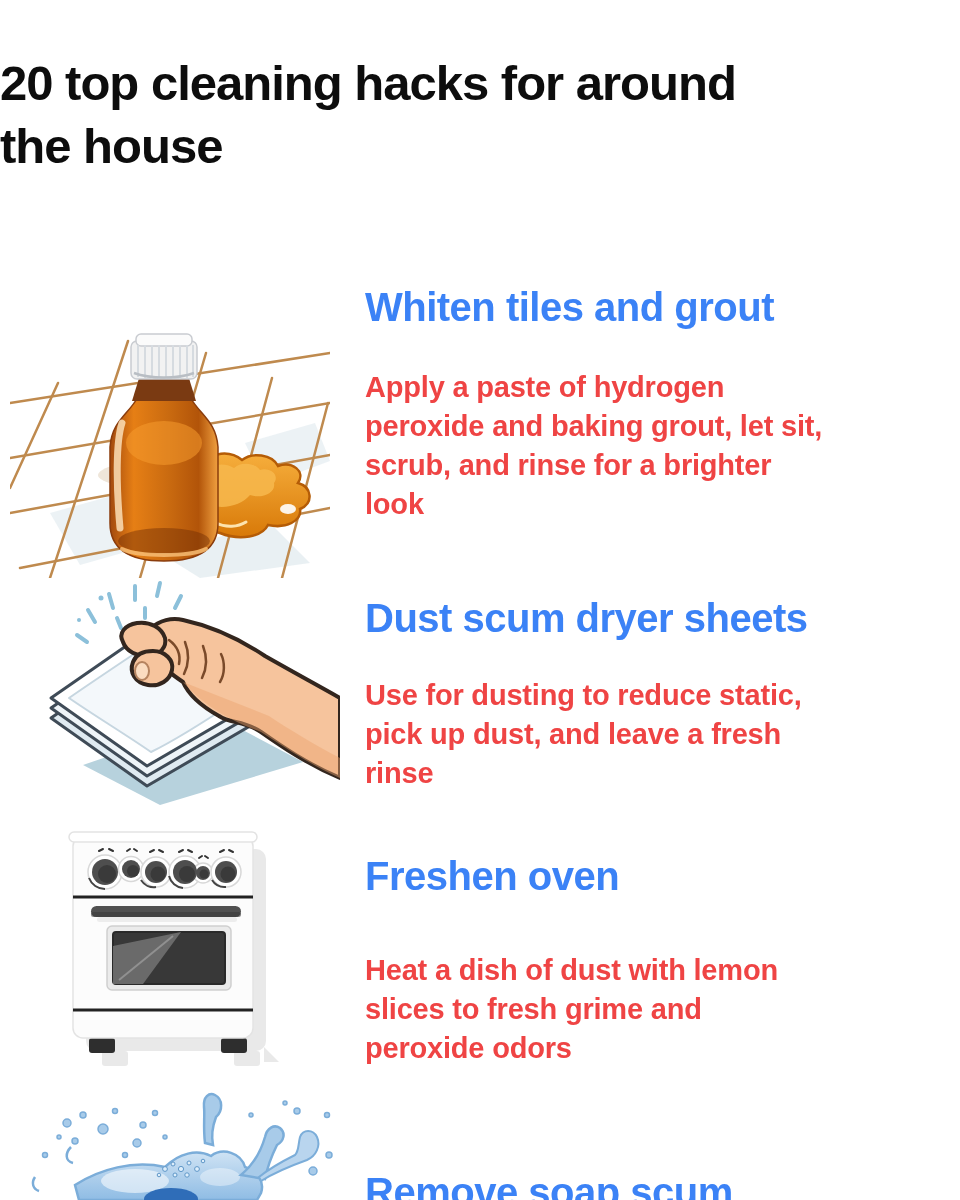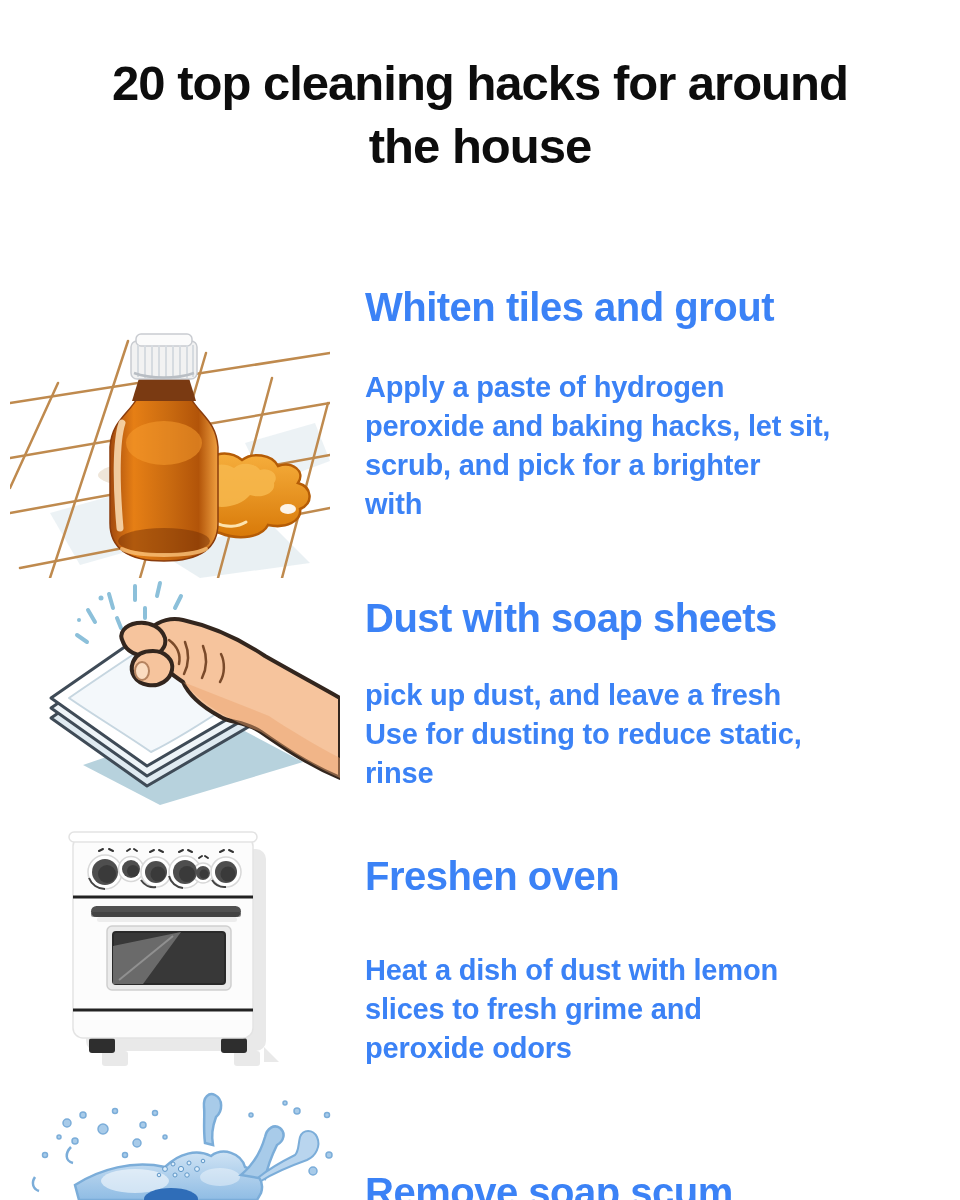--- a/index.html
+++ b/index.html
@@ -3,30 +3,30 @@
 <meta charset="utf-8">
 <style>
   html,body { margin:0; padding:0; background:#ffffff; }
   .page {
     position:relative; width:960px; height:1200px; overflow:hidden;
     background:#ffffff; color:#0d0d0d;
     font-family:"Liberation Sans", sans-serif;
   }
   .title {
     position:absolute; top:52px; left:0; width:100%;
-    text-align:center; font-weight:700; font-size:49px; line-height:63px;
+    font-weight:700; font-size:49px; line-height:63px;
     letter-spacing:-1px; color:#0d0d0d;
   }
   .sec-heading {
     position:absolute; left:365px; font-weight:700; font-size:40px;
     letter-spacing:-0.5px; white-space:nowrap; color:#3b82f6;
   }
   .sec-body {
     position:absolute; left:365px; width:520px; font-weight:700;
-    font-size:29px; line-height:39px; letter-spacing:-0.2px; color:#3b82f6;
+    font-size:29px; line-height:39px; letter-spacing:-0.2px; color:#ef4444;
   }
   .illus { position:absolute; }
   svg { display:block; }
 </style>
 </head>
 <body>
 
 <div class="page">
 
   <div class="title">
@@ -104,23 +104,23 @@
           </g>
           <path d="M124,50 C140,56 168,56 184,50" stroke="#b9bec4" stroke-width="2.5" fill="none"></path>
         </g>
       </g>
     </svg>
   </div>
 
   <div class="sec-heading" style="top:285px;">Whiten tiles and grout</div>
   <div class="sec-body" style="top:368px;">
     <div>Apply a paste of hydrogen</div>
-    <div>peroxide and baking hacks, let sit,</div>
-    <div>scrub, and pick for a brighter</div>
-    <div>with</div>
+    <div>peroxide and baking grout, let sit,</div>
+    <div>scrub, and rinse for a brighter</div>
+    <div>look</div>
   </div>
 
   <div class="illus" style="left:25px; top:580px;">
     <svg width="315" height="225" viewBox="0 0 315 225">
 
       <polygon points="58,185 195,138 278,182 135,225" fill="#b7d2dd"></polygon>
 
       <g stroke="#3f4b57" stroke-width="3" stroke-linejoin="round">
         <path d="M26,138 L127,68 L232,142 L122,206 Z" fill="#dfeaf1"></path>
         <path d="M26,128 L127,58 L232,132 L122,196 Z" fill="#eef4f8"></path>
@@ -152,24 +152,24 @@
         <g stroke="#7a4a2a" stroke-width="2.5" fill="none" stroke-linecap="round">
           <path d="M160,62 C164,72 164,84 159,94"></path>
           <path d="M178,66 C182,76 182,88 177,98"></path>
           <path d="M196,74 C200,82 200,94 195,102"></path>
           <path d="M144,60 C152,66 156,74 154,84"></path>
         </g>
       </g>
     </svg>
   </div>
 
-  <div class="sec-heading" style="top:596px;">Dust with soap sheets</div>
+  <div class="sec-heading" style="top:596px;">Dust scum dryer sheets</div>
   <div class="sec-body" style="top:676px;">
+    <div>Use for dusting to reduce static,</div>
     <div>pick up dust, and leave a fresh</div>
-    <div>Use for dusting to reduce static,</div>
     <div>rinse</div>
   </div>
 
   <div class="illus" style="left:45px; top:820px;">
     <svg width="240" height="255" viewBox="0 0 240 255">
 
       <g transform="translate(13,13)" fill="#e9e9e9">
         <rect x="28" y="16" width="180" height="202" rx="10"></rect>
         <rect x="44" y="218" width="26" height="15" rx="3"></rect>
         <rect x="176" y="218" width="26" height="15" rx="3"></rect>

